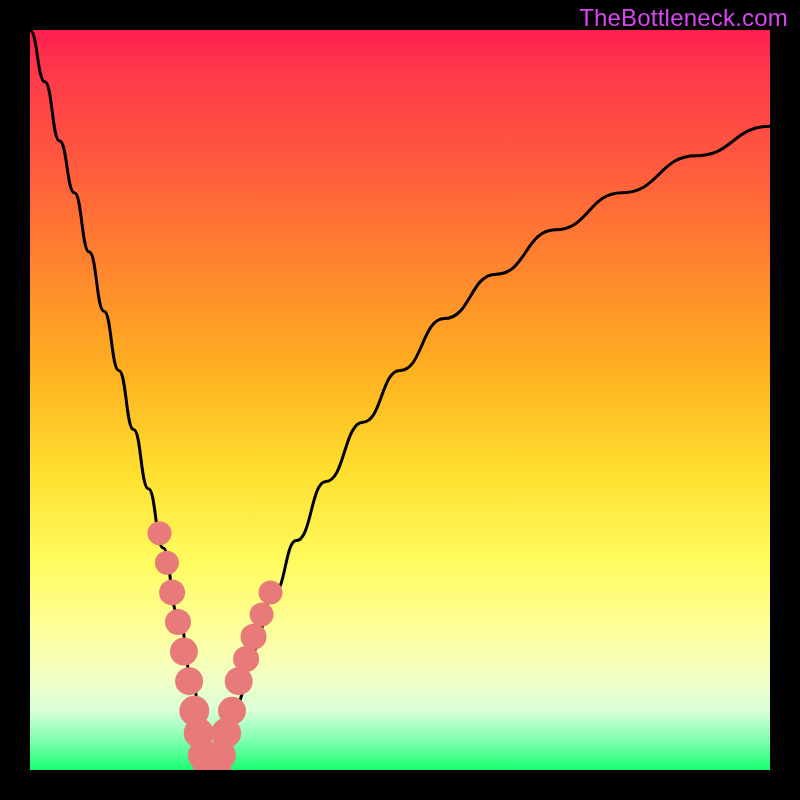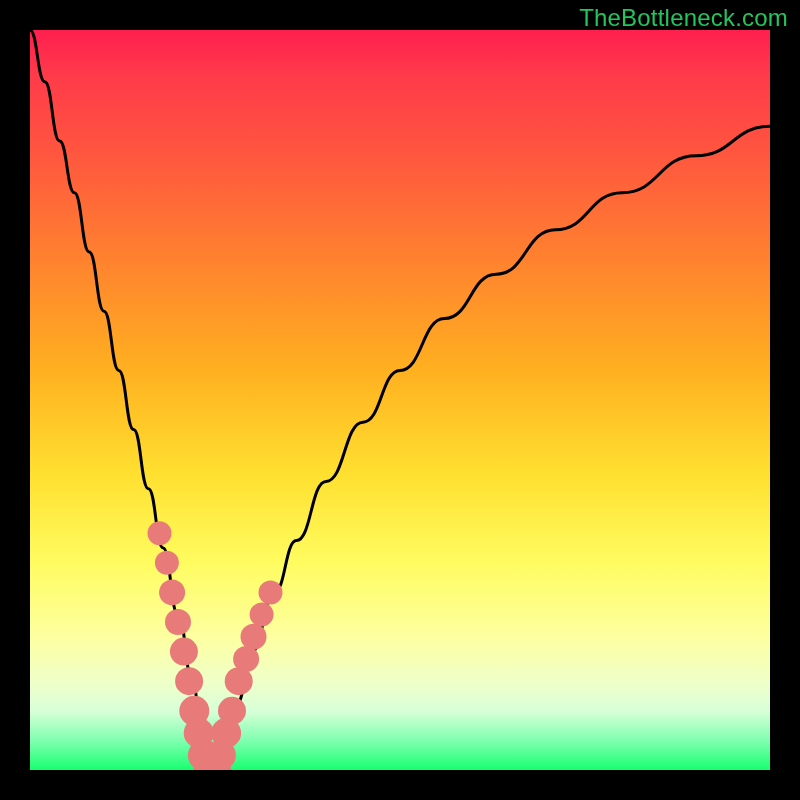--- a/index.html
+++ b/index.html
@@ -47,21 +47,21 @@
   }
   .curve-svg {
     position: absolute;
     left: 0; top: 0;
     width: 100%; height: 100%;
   }
   .watermark {
     position: absolute;
     top: 4px;
     right: 12px;
-    color: #22c55e;
+    color: #d946ef;
     font-size: 24px;
     letter-spacing: 0.2px;
     font-weight: 400;
     user-select: none;
   }
 </style>
 </head>
 <body>
 
 <div class="frame">

